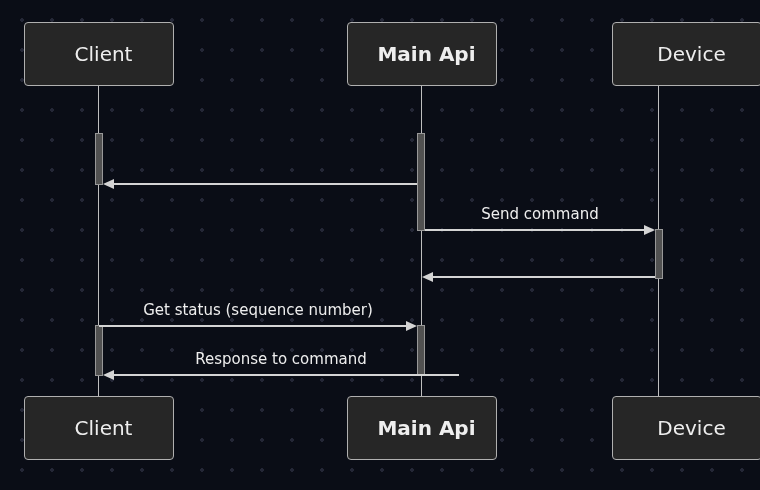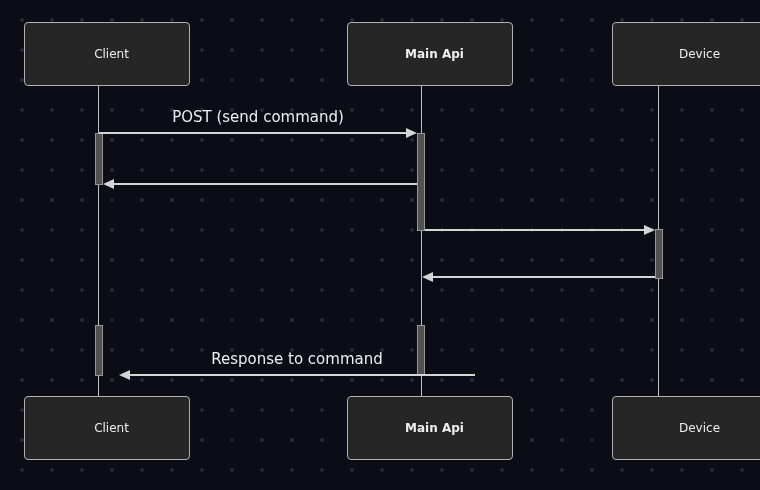--- a/index.html
+++ b/index.html
@@ -16,30 +16,30 @@
     background-image: radial-gradient(circle, #242736 1.7px, rgba(0,0,0,0) 2px);
     background-size: 30px 30px;
     background-position: 7px 5px;
     font-family: "DejaVu Sans", "Liberation Sans", sans-serif;
     color: #eeeeee;
   }
 
   
   .actor {
     position: absolute;
-    width: 166px;
+    width: 150px;
     height: 64px;
     background: #262626;
     border: 1.5px solid #b0b0b0;
     border-radius: 4px;
     box-sizing: border-box;
     display: flex;
     align-items: center;
     justify-content: center;
-    font-size: 12px;
+    font-size: 20px;
     color: #eeeeee;
     padding-left: 9px;
   }
   .actor.top    { top: 22px; }
   .actor.bottom { top: 396px; }
   .actor.col-client  { left: 24px;  }
   .actor.col-mainapi { left: 347px; font-weight: bold; }
   .actor.col-device  { left: 584px; margin-left: 28px; }
 
   
@@ -97,51 +97,52 @@
   .message.to-right .line { left: 0; right: 9px; }
   .message.to-right .head { right: 0; border-left: 11px solid #d4d4d4; }
   .message.to-left  .line { left: 9px; right: 0; }
   .message.to-left  .head { left: 0;  border-right: 11px solid #d4d4d4; }
 
   #msg-1 { left: 99px;  width: 318px; top: 106px; }
   #msg-2 { left: 103px; width: 314px; top: 157px; }
   #msg-3 { left: 425px; width: 230px; top: 203px; }
   #msg-4 { left: 422px; width: 233px; top: 250px; }
   #msg-5 { left: 99px;  width: 318px; top: 299px; }
-  #msg-6 { left: 103px; width: 356px; top: 348px; margin-left: 16px; }
+  #msg-6 { left: 103px; width: 356px; top: 348px; }
 </style>
 </head>
 <body>
 
 <div id="stage">
 
   <div class="lifeline col-client"></div>
   <div class="lifeline col-mainapi"></div>
   <div class="lifeline col-device"></div>
 
   <div class="activation" id="act-client-1"></div>
   <div class="activation" id="act-api-1"></div>
   <div class="activation" id="act-device-1"></div>
   <div class="activation" id="act-client-2"></div>
   <div class="activation" id="act-api-2"></div>
 
-  <div class="message to-right" id="msg-1">
-    <div class="label">POST (send command)</div>
-    <div class="line"></div>
-    <div class="head"></div>
-  </div>
   <div class="message to-left" id="msg-2">
     <div class="line"></div>
     <div class="head"></div>
   </div>
   <div class="message to-right" id="msg-3">
+    <div class="label">Send command</div>
     <div class="line"></div>
     <div class="head"></div>
   </div>
   <div class="message to-left" id="msg-4">
+    <div class="line"></div>
+    <div class="head"></div>
+  </div>
+  <div class="message to-right" id="msg-5">
+    <div class="label">Get status (sequence number)</div>
     <div class="line"></div>
     <div class="head"></div>
   </div>
   <div class="message to-left" id="msg-6">
     <div class="label">Response to command</div>
     <div class="line"></div>
     <div class="head"></div>
   </div>
 
   <div class="actor top col-client">

